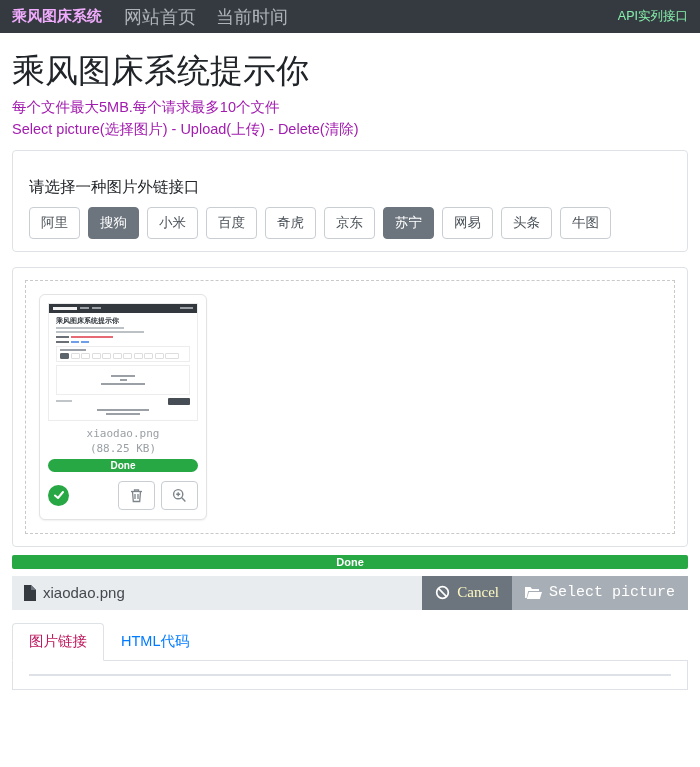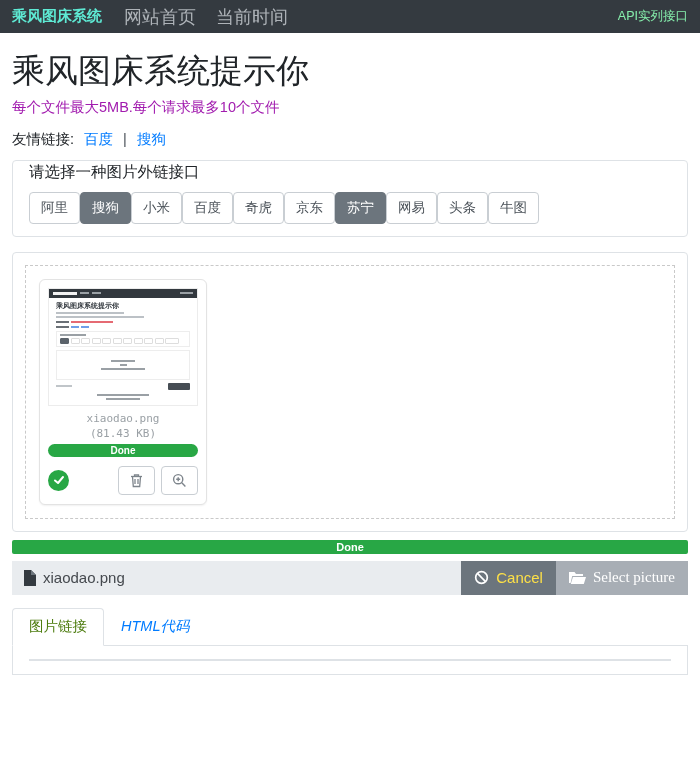--- a/index.html
+++ b/index.html
@@ -1,41 +1,41 @@
 <!DOCTYPE html>
 <html lang="zh"><head>
 <meta charset="utf-8">
 <style>
   * { margin:0; padding:0; box-sizing:border-box; }
   html,body { width:700px; height:767px; overflow:hidden; background:#fff;
     font-family:"Liberation Sans","DejaVu Sans",sans-serif; color:#212529; }
 
   
   .navbar { height:33px; background:#343a40; display:flex; align-items:center; padding:0 12px; }
-  .brand { color:#5eead4; font-size:15px; font-weight:bold; margin-right:22px; cursor:pointer; }
+  .brand { color:#f0abfc; font-size:15px; font-weight:bold; margin-right:22px; cursor:pointer; }
   .nav-link { color:#aeb3b8; font-size:18px; margin-right:20px; cursor:pointer; }
   .nav-right { margin-left:auto; color:#86efac; font-size:12.5px; cursor:pointer; }
 
   .container { padding:0 12px; }
 
   
   h1.page-title { font-size:33px; font-weight:500; margin-top:18px; line-height:1.2; }
   .sub { font-size:14.5px; margin-top:7px; color:#a21caf; }
   .sub2 { margin-top:3px; }
   .time-row { margin-top:17px; font-size:14.5px; }
   .time-value { color:#dc3545; margin-left:6px; }
   .friends-row { margin-top:13px; font-size:14.5px; }
   .friend-link { color:#007bff; text-decoration:none; margin-left:6px; cursor:pointer; }
   .friend-sep { color:#495057; margin-left:6px; }
 
   
   .card { border:1px solid #dee2e6; border-radius:4px; margin-top:11px; }
-  .card.api { padding:1px 16px 12px; }
+  .card.api { padding:26px 16px 12px; }
   .api-title { font-size:15.5px; font-weight:500; color:#212529; }
-  .api-btns { margin-top:9px; display:flex; flex-wrap:wrap;font-family:Liberation Serif, serif; }
+  .api-btns { margin-top:9px; display:flex; gap:8px; flex-wrap:wrap;font-family:Liberation Serif, serif; }
   .api-btn { background:#fff; border:1px solid #c9ced3; border-radius:4px; color:#495057;
     font-size:13.5px; padding:6px 11px; cursor:pointer; font-family:inherit; }
   .api-btn.active { background:#6c757d; border-color:#6c757d; color:#fff; }
 
   
   .card.upload { margin-top:15px; padding:12px; }
   .dropzone { border:1px dashed #c9c9c9; min-height:222px; padding:13px; cursor:pointer; }
   .preview-card { width:168px; background:#fff; border:1px solid #e3e3e3; border-radius:6px;
     padding:8px 8px 9px; box-shadow:0 1px 2px rgba(0,0,0,.06); }
 
@@ -83,57 +83,52 @@
   .p-actions { margin-left:auto; display:flex; gap:6px; }
   .icon-btn { width:37px; height:29px; background:#fff; border:1px solid #c9ced3; border-radius:4px;
     display:flex; align-items:center; justify-content:center; cursor:pointer; }
 
   
   .done-bar { margin-top:8px; height:14px; background:#28a745; border-radius:2px; color:#fff;
     font-size:11px; font-weight:bold; text-align:center; line-height:14px; }
   .file-row { margin-top:7px; height:34px; display:flex; }
   .file-chip { flex:1; background:#e9ecef; display:flex; align-items:center; gap:7px; padding:0 11px;
     font-size:15px; color:#45494e; }
-  .btn-cancel { background:#6c757d; border:none; color:#fde047; font-size:15px; padding:0 13px;
-    display:flex; align-items:center; gap:7px; cursor:pointer; font-family:Liberation Sans, sans-serif; }
+  .btn-cancel { background:#6c757d; border:none; color:#fef9c3; font-size:15px; padding:0 13px;
+    display:flex; align-items:center; gap:7px; cursor:pointer; font-family:Liberation Serif, serif; }
   .btn-select { background:#a8aeb5; border:none; color:#fff; font-size:15px; padding:0 13px;
-    display:flex; align-items:center; gap:7px; cursor:pointer; font-family:Liberation Serif, serif; }
+    display:flex; align-items:center; gap:7px; cursor:pointer; font-family:Liberation Mono, monospace; }
 
   
   .tabs { margin:13px 12px 0; border-bottom:1px solid #dee2e6; display:flex; padding:0; }
   .tab { font-size:14.5px; padding:8px 16px; cursor:pointer; }
-  .tab.active { color:#4d7c0f; background:#fff; border:1px solid #dee2e6; border-bottom:1px solid #fff;
+  .tab.active { color:#be185d; background:#fff; border:1px solid #dee2e6; border-bottom:1px solid #fff;
     border-radius:4px 4px 0 0; margin-bottom:-1px; }
-  .tab.link { color:#007bff; border:1px solid transparent;font-style:italic; }
+  .tab.link { color:#007bff; border:1px solid transparent; }
   .tab-content { margin:0 12px; border:1px solid #dee2e6; border-top:none; padding:13px 16px; }
   .media-box { border:1px solid #dee2e6; display:flex; }
   svg { display:block; }
 </style>
 </head>
 <body>
 
 <nav class="navbar">
   <span class="brand">乘风图床系统</span>
   <span class="nav-link">网站首页</span>
   <span class="nav-link">当前时间</span>
   <span class="nav-right">API实列接口</span>
 </nav>
 
 <div class="container">
 
   <h1 class="page-title">乘风图床系统提示你</h1>
   <div class="sub">每个文件最大5MB.每个请求最多10个文件</div>
-
-
-  <div class="friends-row">
-    <span>友情链接:</span>
-    <a class="friend-link">百度</a>
-    <span class="friend-sep">|</span>
-    <a class="friend-link">搜狗</a>
-  </div>
+  <div class="sub sub2">Select picture(选择图片) - Upload(上传) - Delete(清除)</div>
+
+
 
   <div class="card api">
     <div class="api-title">请选择一种图片外链接口</div>
     <div class="api-btns">
       <button class="api-btn">阿里</button>
       <button class="api-btn active">搜狗</button>
       <button class="api-btn">小米</button>
       <button class="api-btn">百度</button>
       <button class="api-btn">奇虎</button>
       <button class="api-btn">京东</button>
@@ -194,21 +189,21 @@
                 <div class="mf-r"></div>
               </div>
             <div class="mini-sub">
                 <div class="m-dash ms1"></div>
                 <div class="m-dash ms2"></div>
               </div>
           </div>
         </div>
 
         <div class="p-fname">xiaodao.png</div>
-        <div class="p-fsize">(81.43 KB)</div>
+        <div class="p-fsize">(88.25 KB)</div>
         <div class="p-bar">Done</div>
 
         <div class="p-footer">
           <div class="p-check">
             <svg width="12" height="12" viewBox="0 0 12 12">
                 <polyline points="2,6.5 5,9 10,3" fill="none" stroke="#fff" stroke-width="2" stroke-linecap="round" stroke-linejoin="round"></polyline>
               </svg>
           </div>
           <div class="p-actions">
             <button class="icon-btn">

